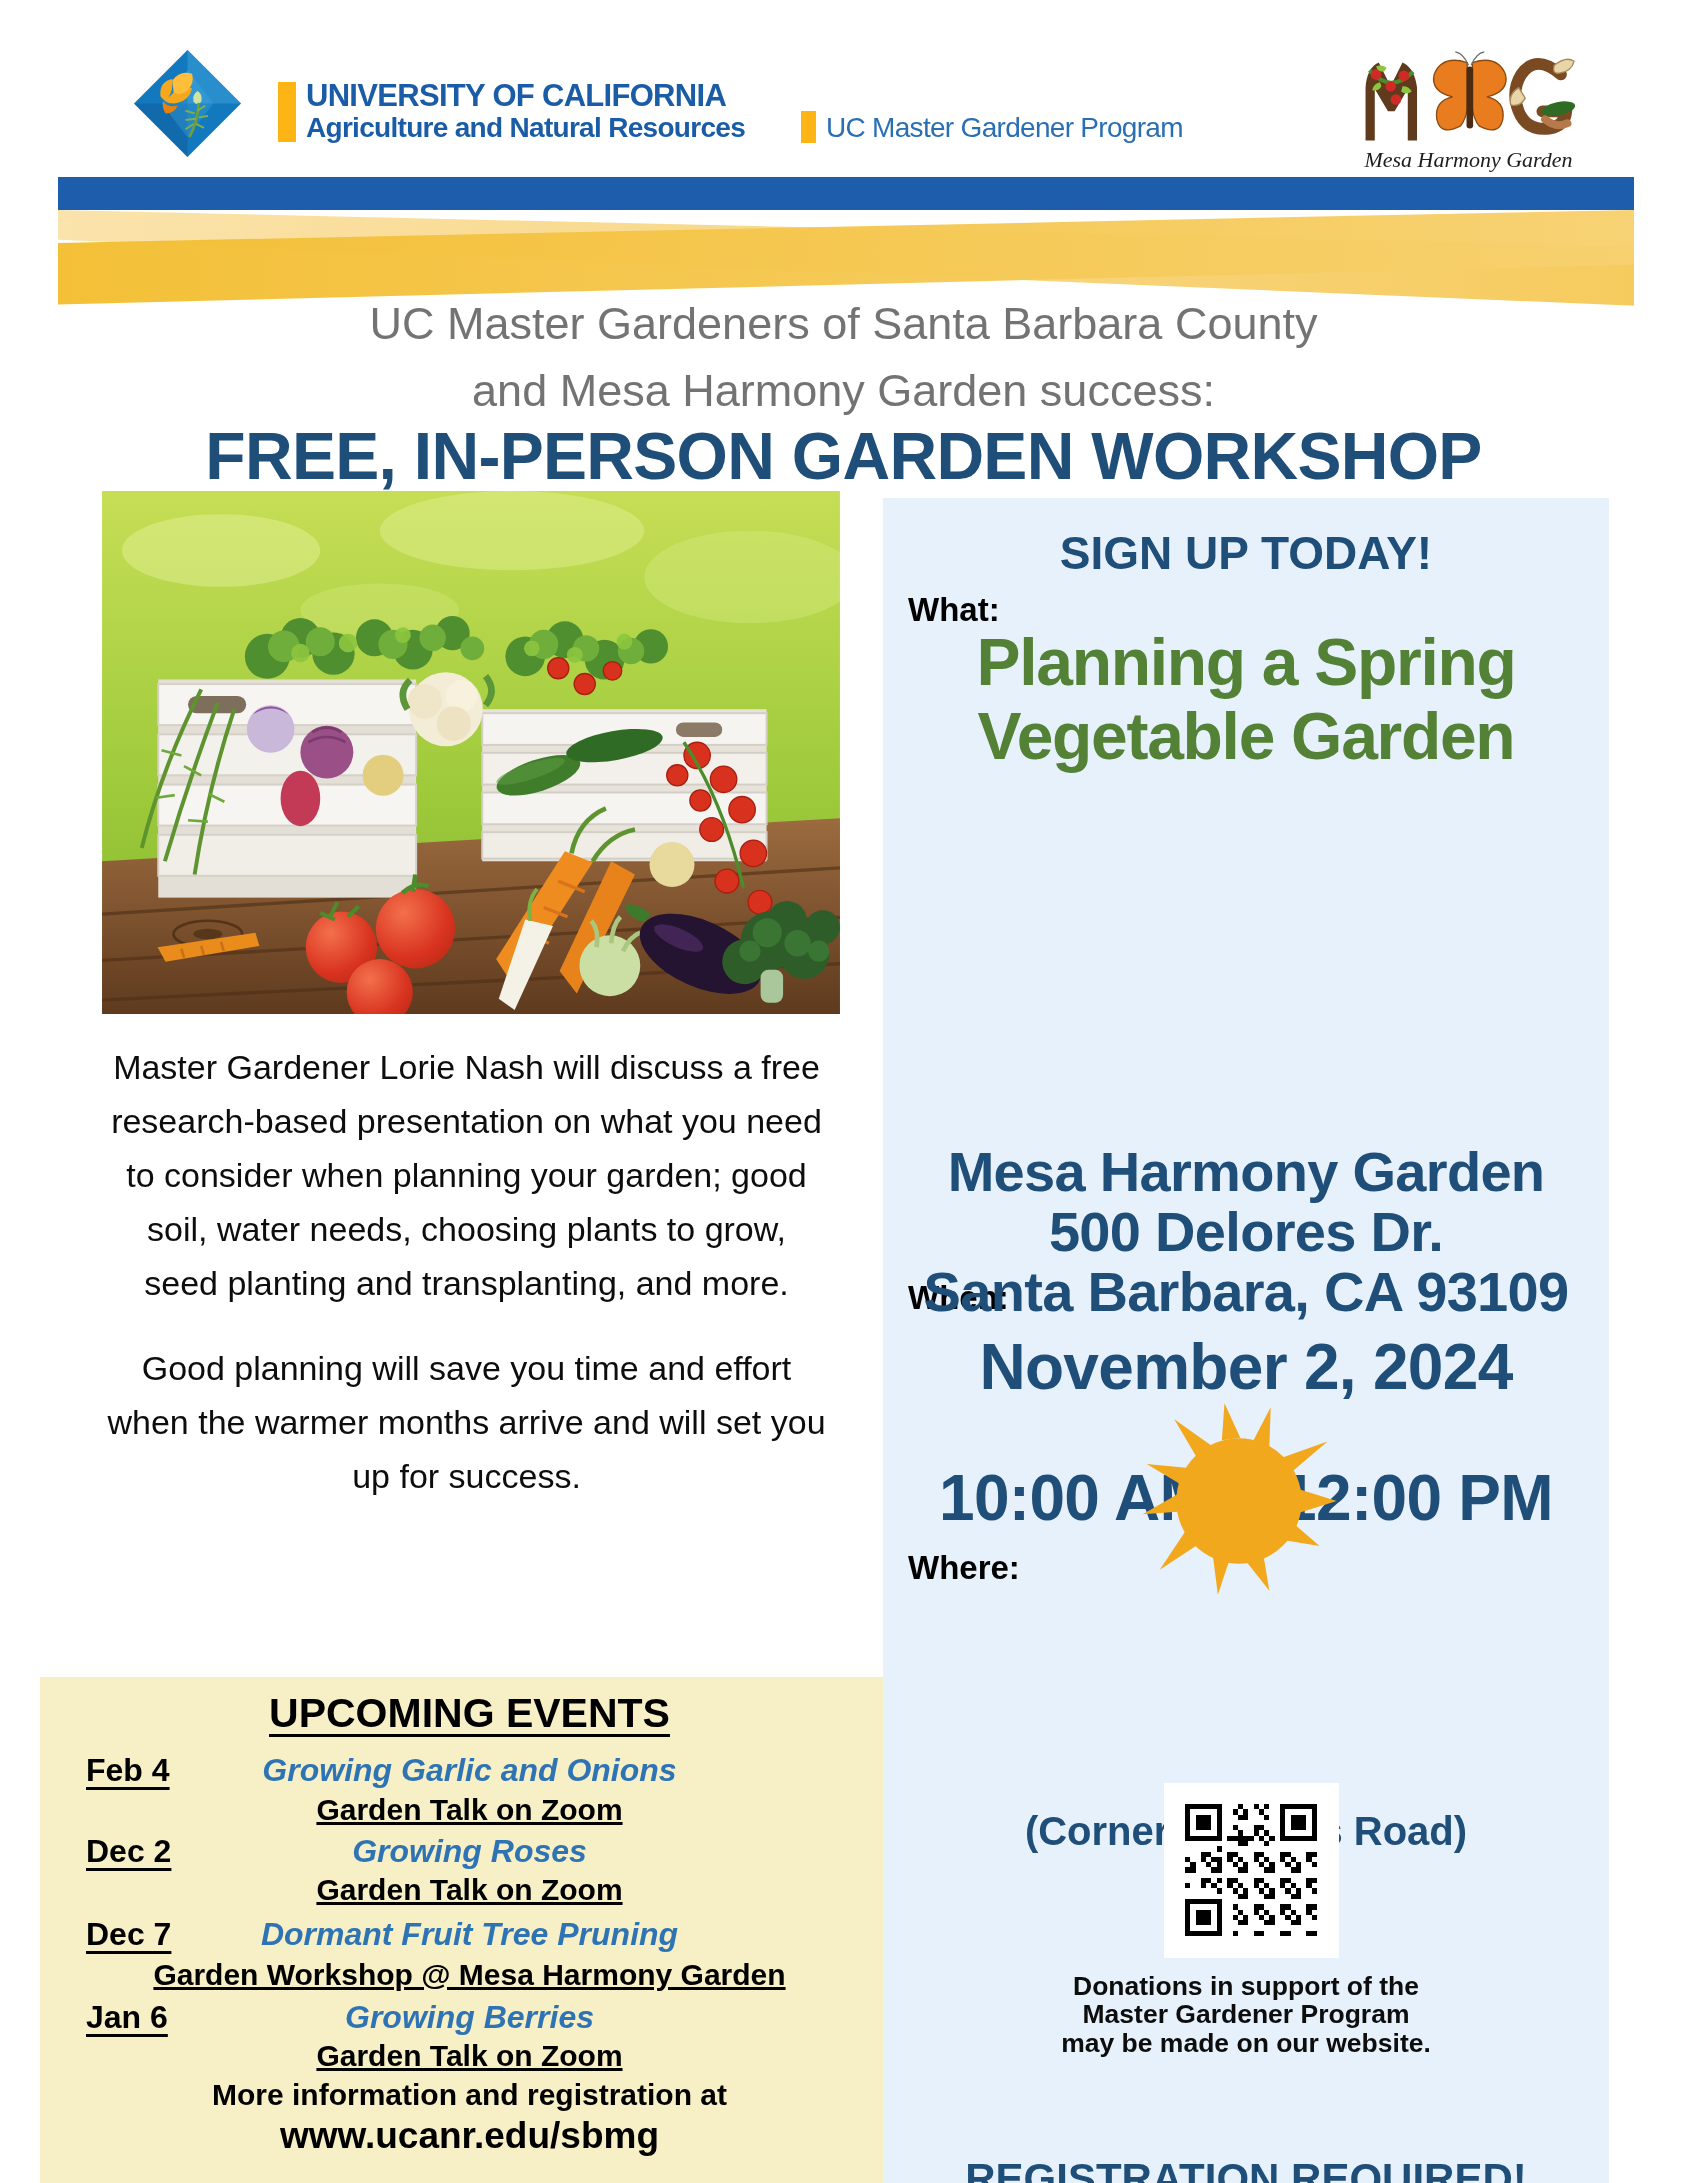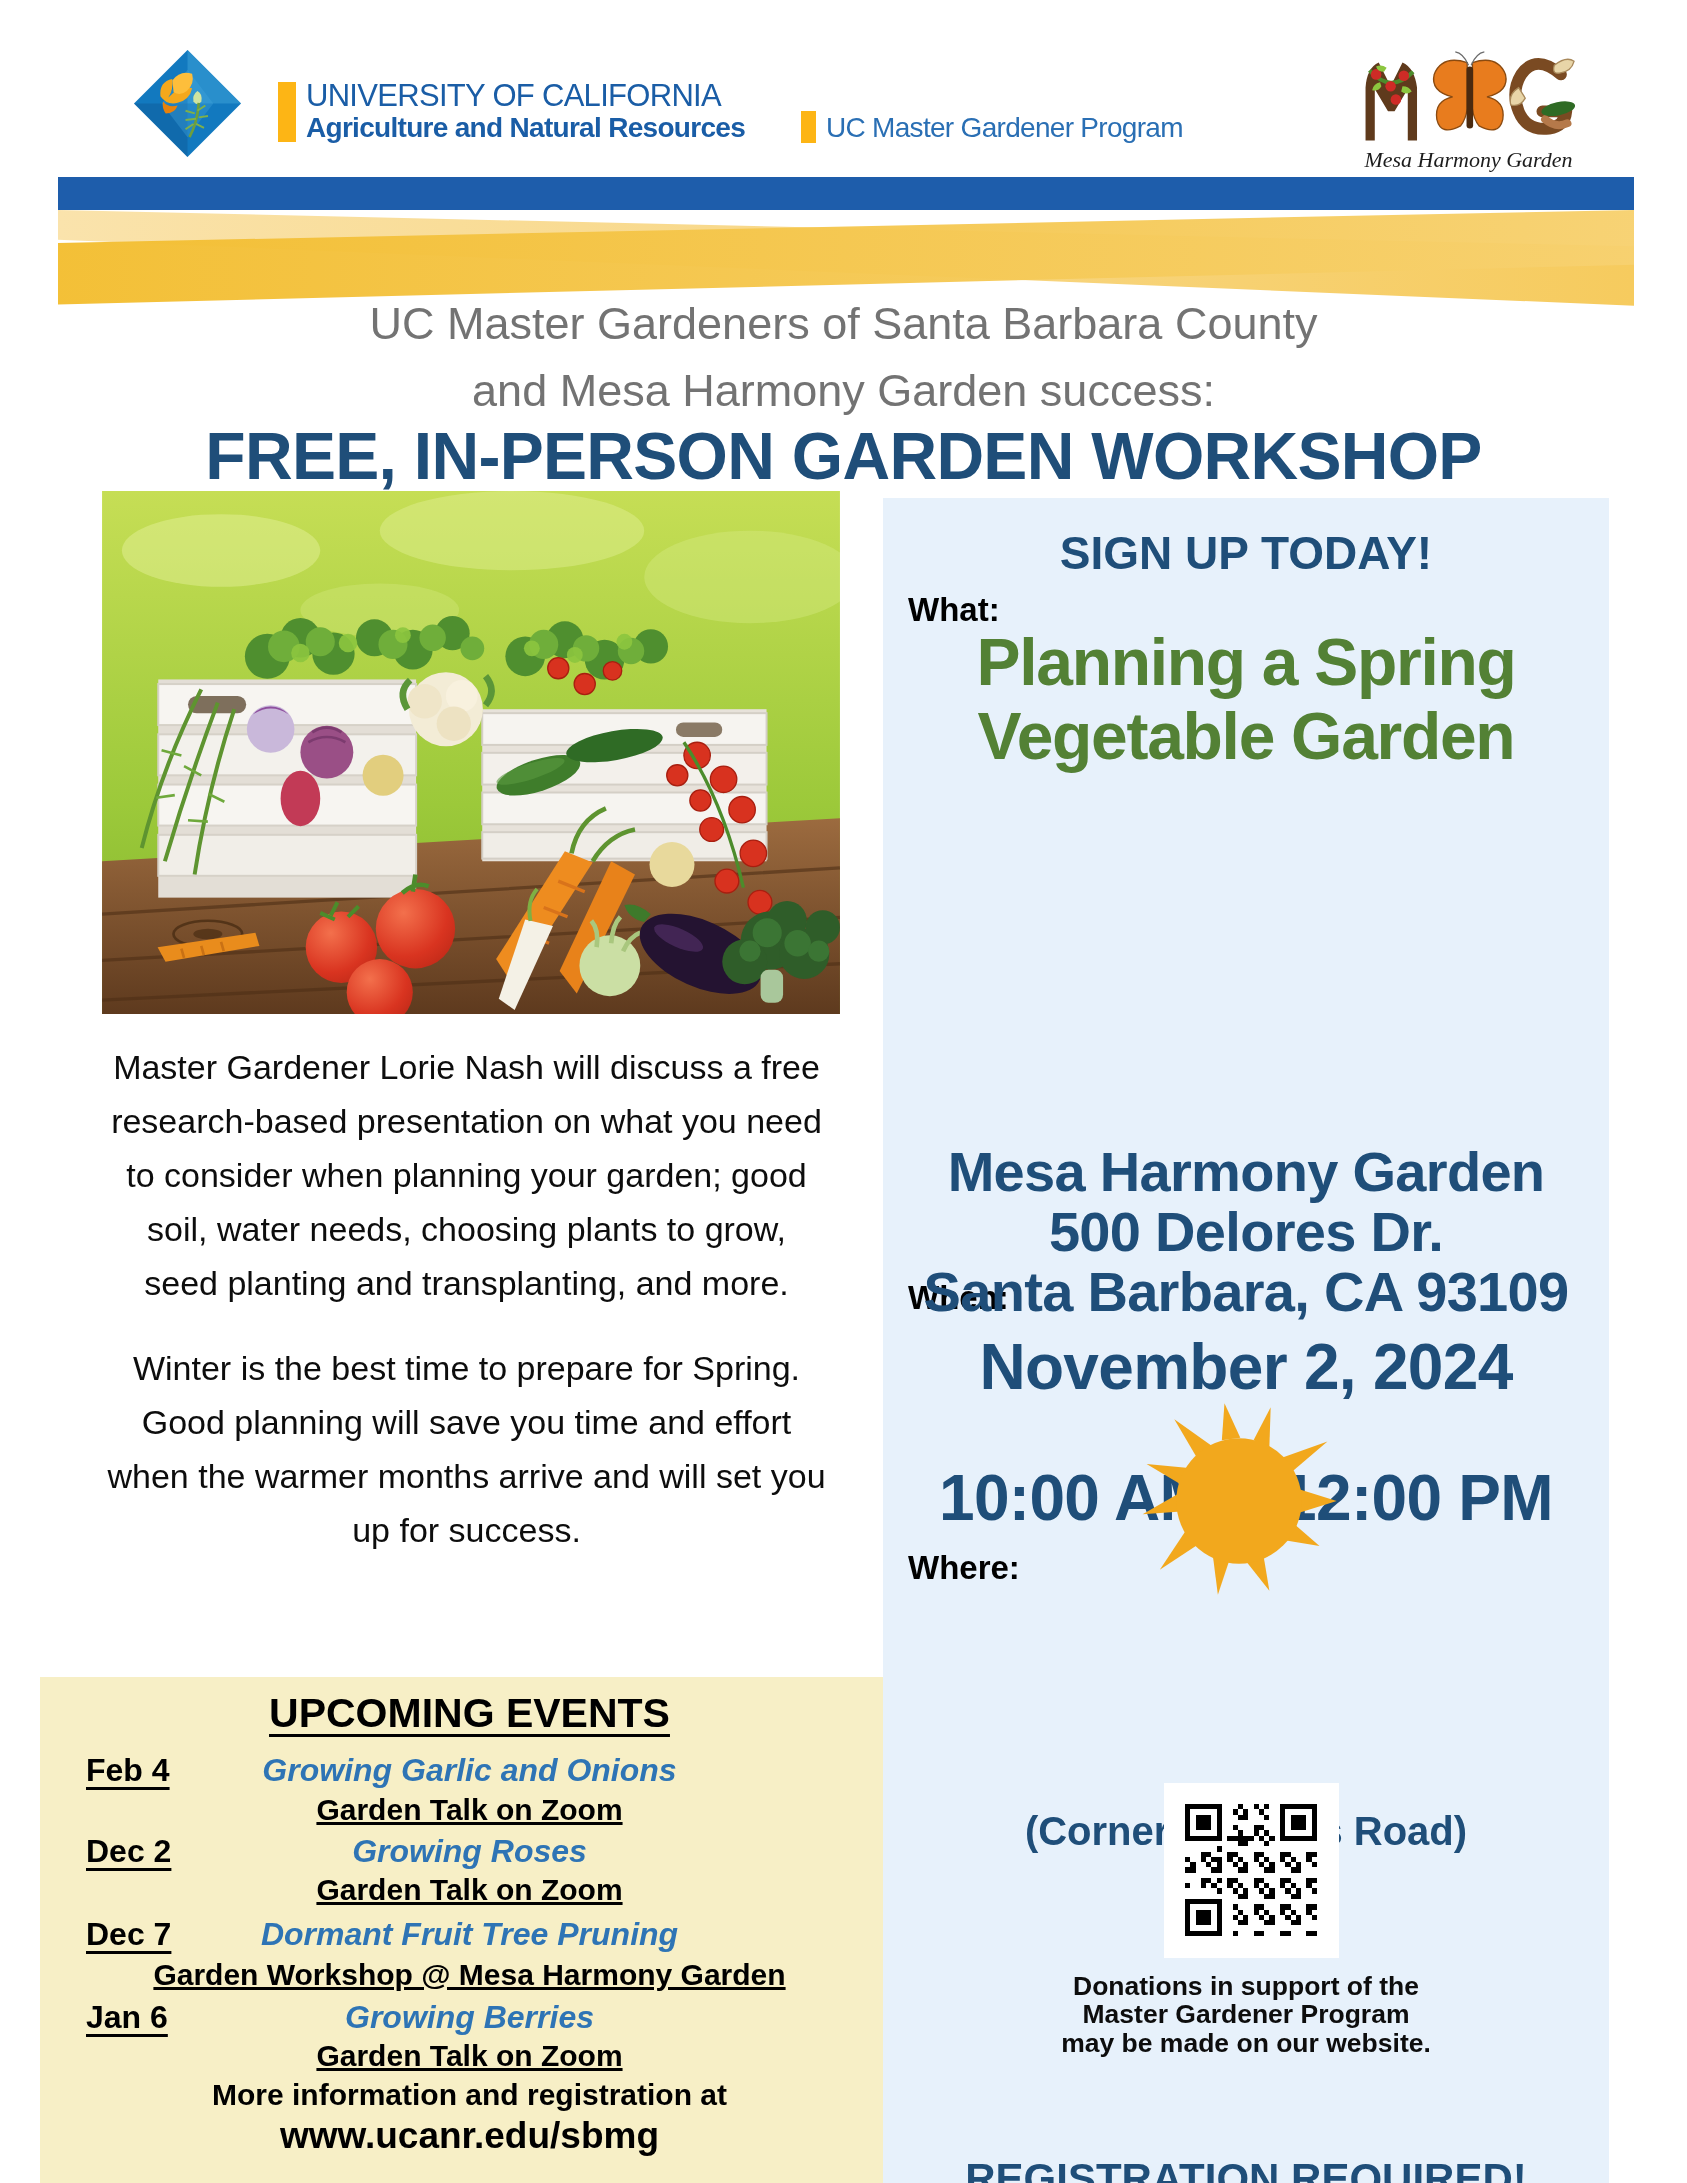--- a/index.html
+++ b/index.html
@@ -1,21 +1,21 @@
 <!DOCTYPE html>
 <html style="--navy: #1F4E79; --green: #538135; --event_blue: #2E74B5; --link_blue: #2E75B6; --bar_blue: #1E5DAB; --gray: #737373; --uc_blue: #1A5DA6; --uc_gold: #FDB515; --panel_bg: #E7F1FB; --events_bg: #F7EFC6; --sun: #F2A81D; --gold_light: #F9DFA2; --gold_dark: #F3BE31;font-size:10.6px"><head>
 <meta charset="utf-8">
 <style>
   html,body{margin:0;padding:0;background:#fff;}
   .page{position:relative;width:1687px;height:2183px;background:#fff;overflow:hidden;
         font-family:"Liberation Sans",sans-serif;}
   .abs{position:absolute;}
 
   
-  .uc-wordline1{left:306px;top:78px;font-size:31px;font-weight:normal;color:var(--uc_blue);letter-spacing:-0.7px;}
+  .uc-wordline1{left:306px;top:78px;font-size:31px;font-weight:bold;color:var(--uc_blue);letter-spacing:-0.7px;}
   .uc-wordline2{left:306px;top:112px;font-size:28px;font-weight:bold;color:var(--uc_blue);letter-spacing:-0.7px;}
   .uc-bar{left:278px;top:82px;width:18px;height:60px;background:var(--uc_gold);}
   .prog-bar{left:801px;top:111px;width:14.6px;height:32px;background:var(--uc_gold);}
   .prog-word{left:826px;top:112px;font-size:28px;font-weight:500;color:#2A6FB4;letter-spacing:-0.7px;}
   .mhg-caption{left:1336px;top:147px;width:265px;text-align:center;
         font-family:"Liberation Serif",serif;font-style:italic;font-size:22px;color:#1c1c1c;}
 
   
   .top-bar{left:58px;top:177px;width:1576px;height:33px;background:var(--bar_blue);}
   .gold-band{left:58px;top:210px;width:1576px;height:99px;}
@@ -299,21 +299,20 @@
   </svg>
 
   <div class="abs para para1">
     <div>Master Gardener Lorie Nash will discuss a free</div>
     <div>research-based presentation on what you need</div>
     <div>to consider when planning your garden; good</div>
     <div>soil, water needs, choosing plants to grow,</div>
     <div>seed planting and transplanting, and more.</div>
   </div>
   <div class="abs para para2">
-    <div>Winter is the best time to prepare for Spring.</div>
     <div>Good planning will save you time and effort</div>
     <div>when the warmer months arrive and will set you</div>
     <div>up for success.</div>
   </div>
   <div class="abs closing">We look forward to seeing you!</div>
 
   <div class="abs events">
     <div class="abs ev-title">UPCOMING EVENTS</div>
 
     <div class="abs ev-row" style="top:75px">

